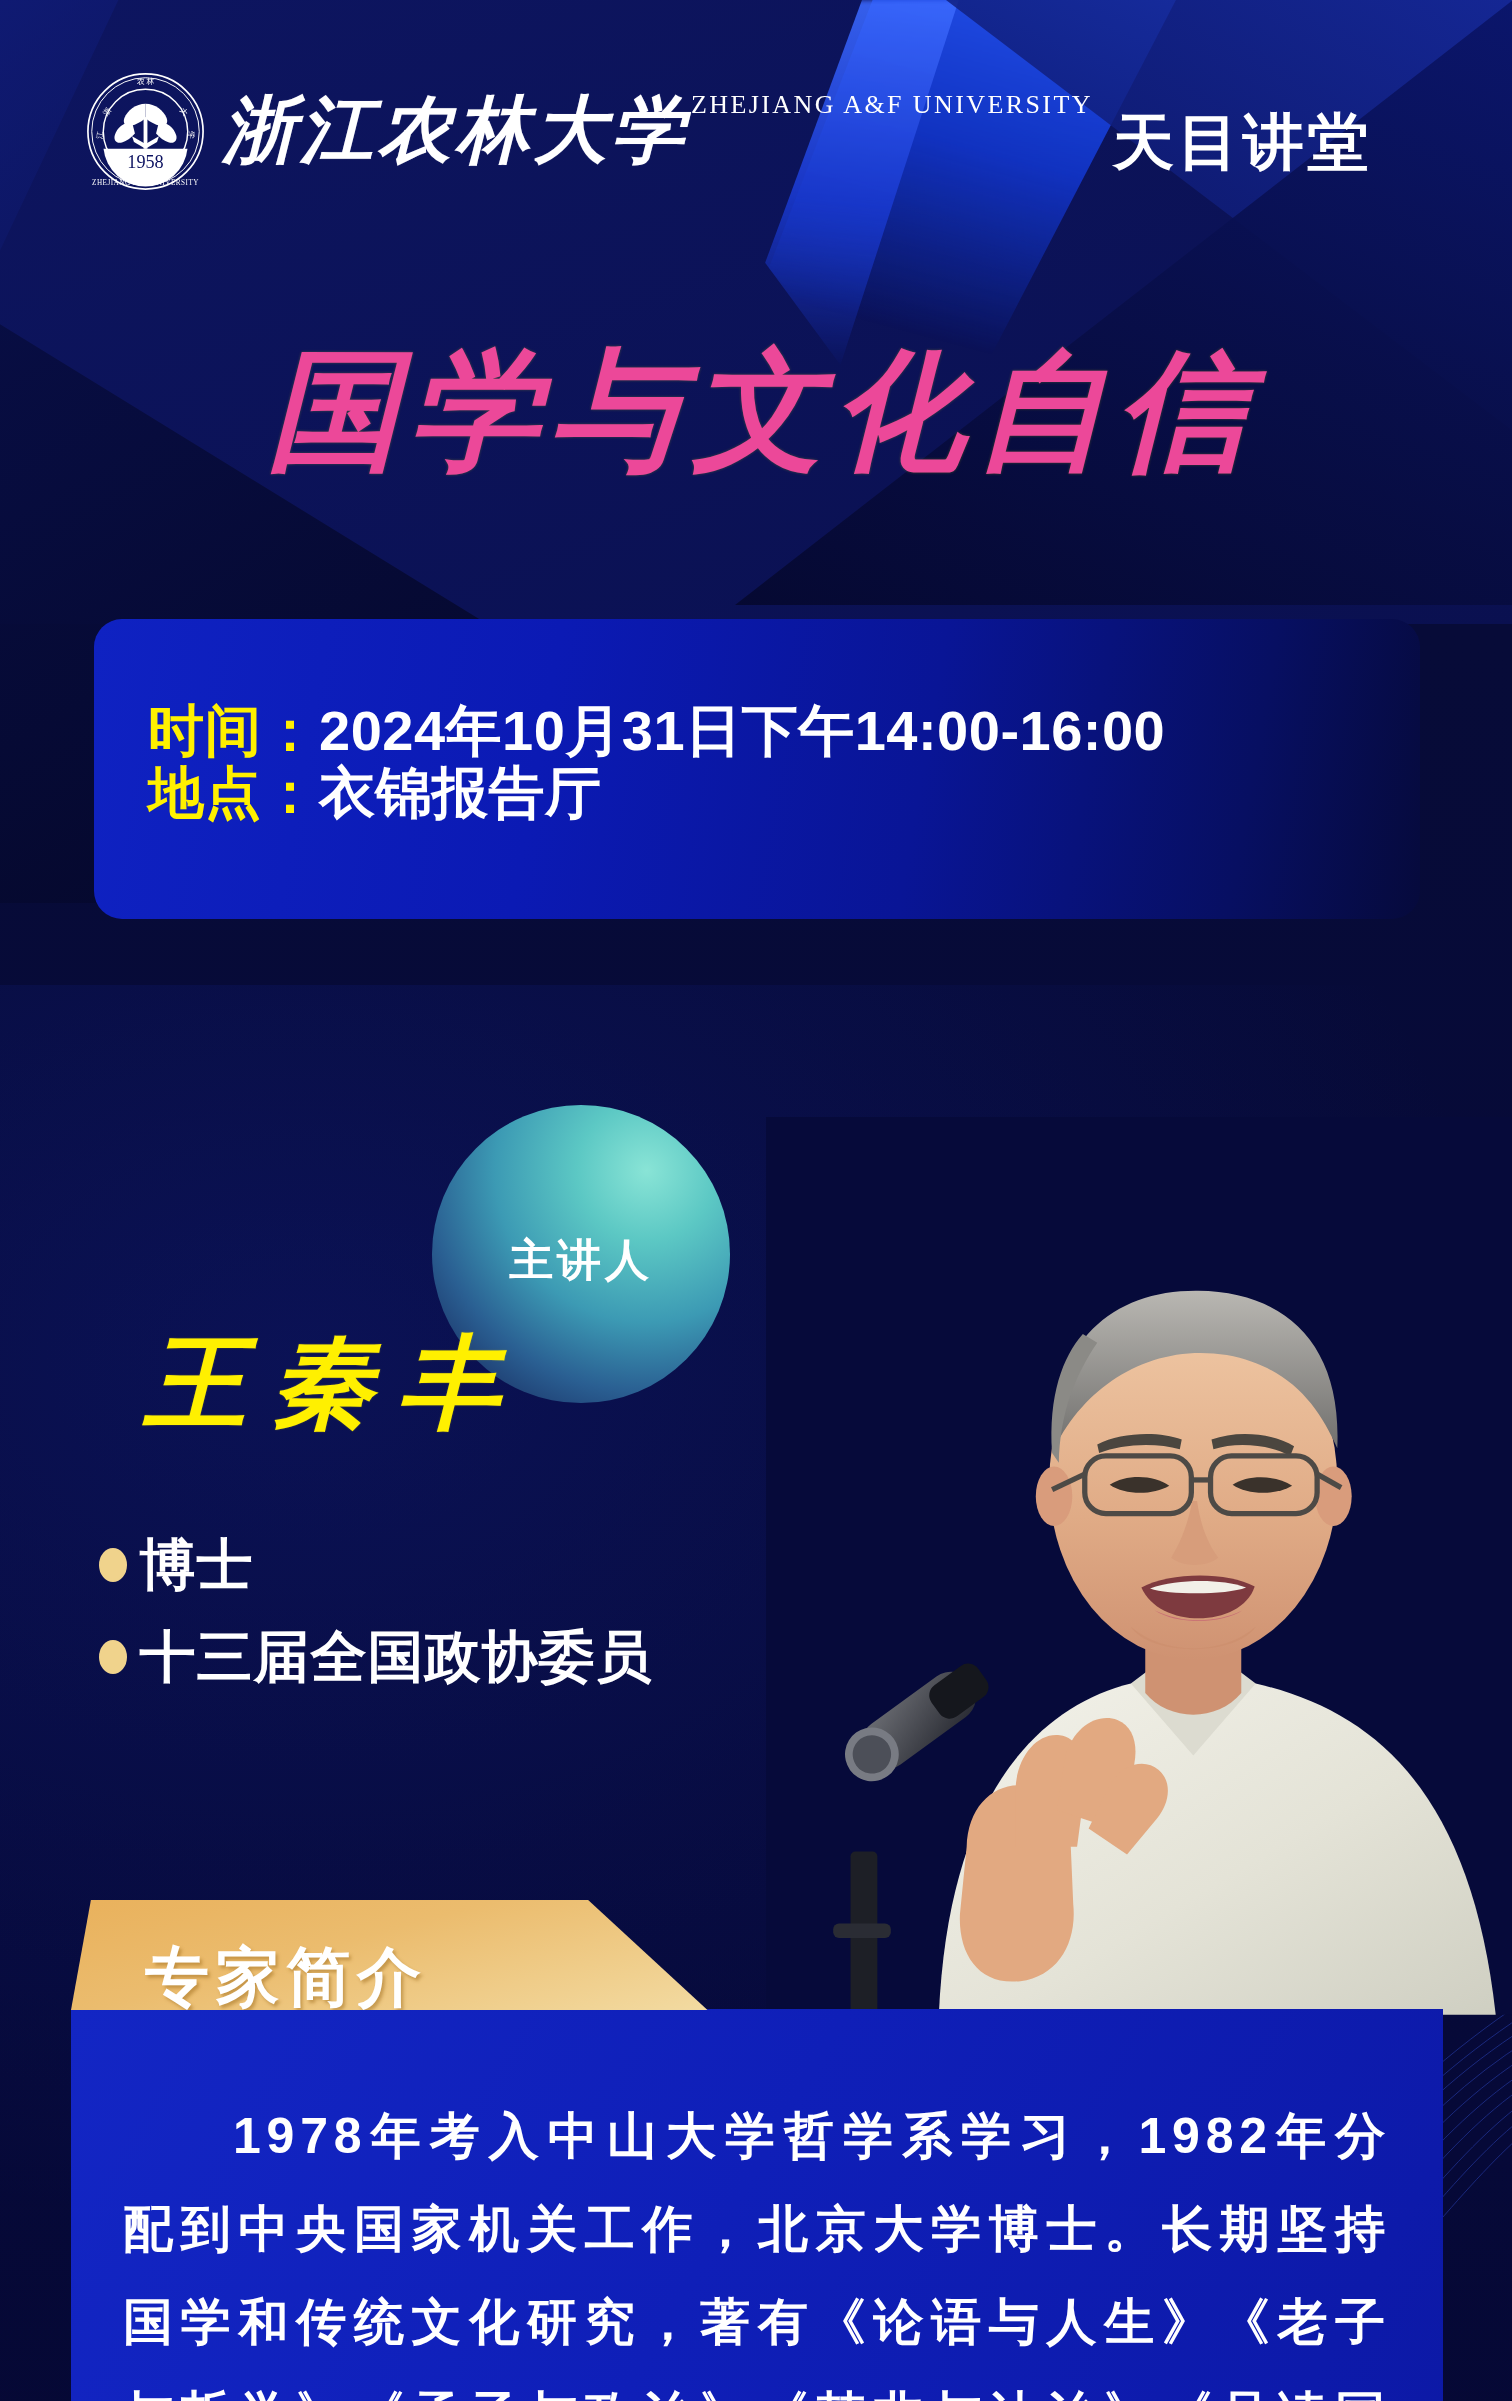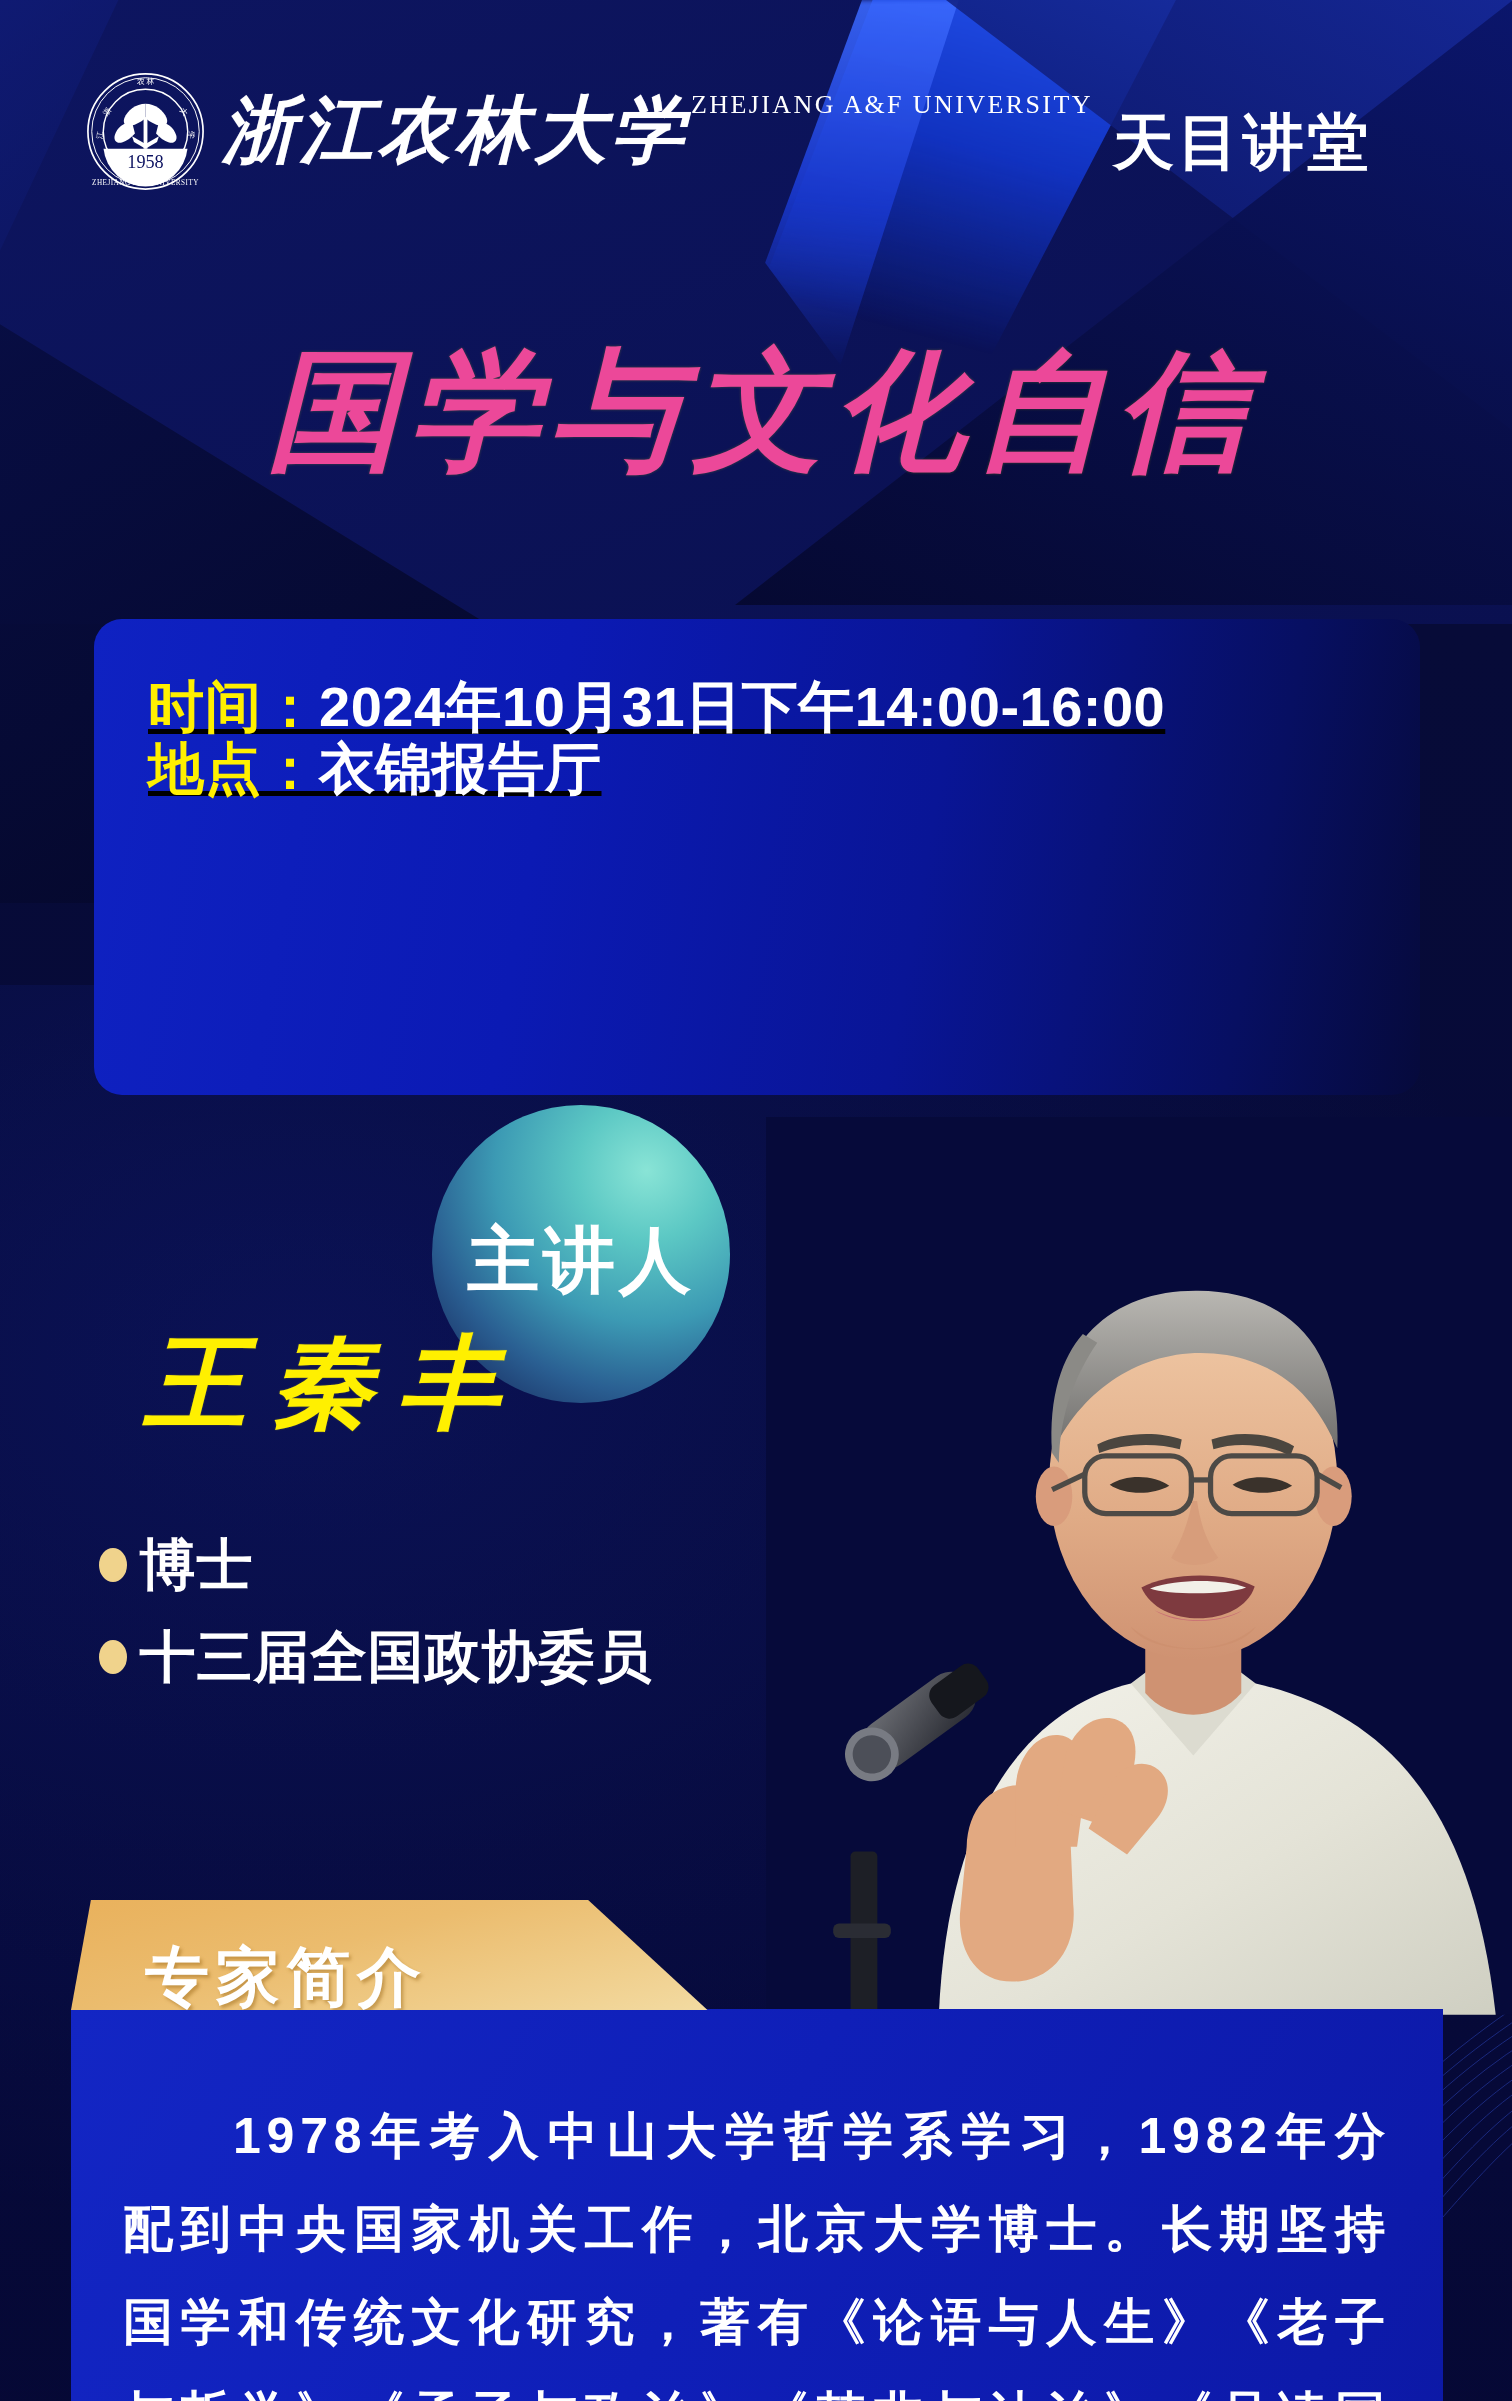--- a/index.html
+++ b/index.html
@@ -149,26 +149,25 @@
     z-index:20;
     font-style:italic;
     text-shadow:0 0 2.9px rgba(255,240,0,.25);
     padding-left:12.5px;
   }
 
   
   .info-box{
     position:absolute;
     left:94px; top:619px;
-    width:1326px; height:476px;
+    width:1326px; height:300px;
     border-radius:28px;
     background:linear-gradient(100deg,#0f22c2 0%,#0b1ab4 34%,#091596 62%,#070f62 86%,#060a3c 100%);
     z-index:20;
-    padding:57px 0 0 54px;
-    text-decoration:underline;
+    padding:81px 0 0 54px;
   }
   .info-row{
     display:flex; align-items:baseline;
     white-space:nowrap;
     font-size:56px;
     line-height:1.1;
   }
   .info-row + .info-row{ }
   .info-label{
     color:#fff000;
@@ -197,21 +196,21 @@
     left:432px; top:1105px;
     width:298px; height:298px;
     border-radius:50%;
     background:radial-gradient(circle at 72% 22%,#89e4d6 0%,#5cc8c4 22%,#3c9ab4 48%,#2a5f92 70%,#1b3468 88%,#131e4e 100%);
     z-index:24;
     display:flex; align-items:center; justify-content:center;
   }
   .speaker-circle-label{
     color:#ffffff;
     font-weight:700;
-    font-size:72px;
+    font-size:44px;
     letter-spacing:3.8px;
     white-space:nowrap;
     margin-top:13.4px;
   }
 
   
   .speaker-name{
     position:absolute;
     left:144px; top:1316px;
     font-size:102px;

